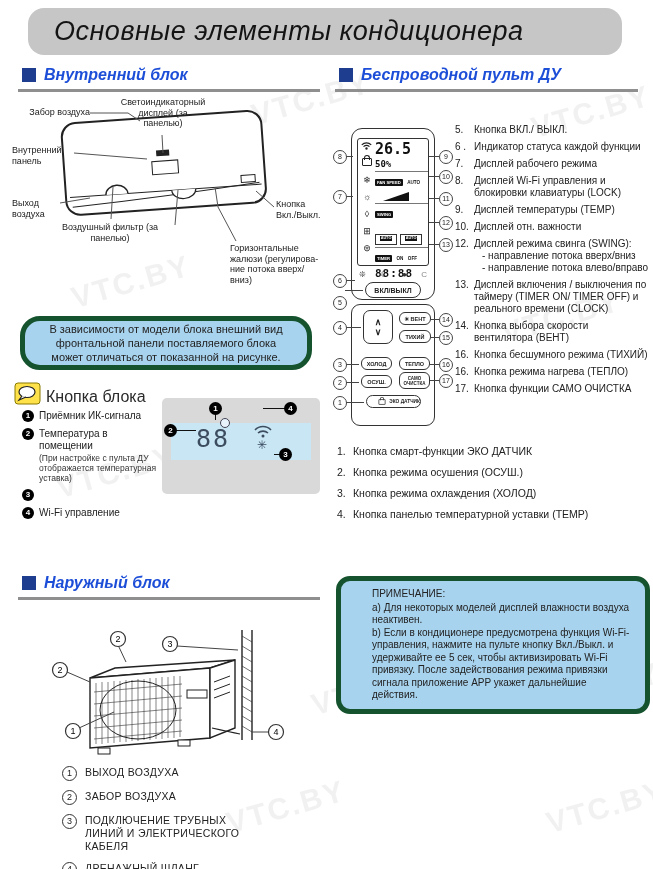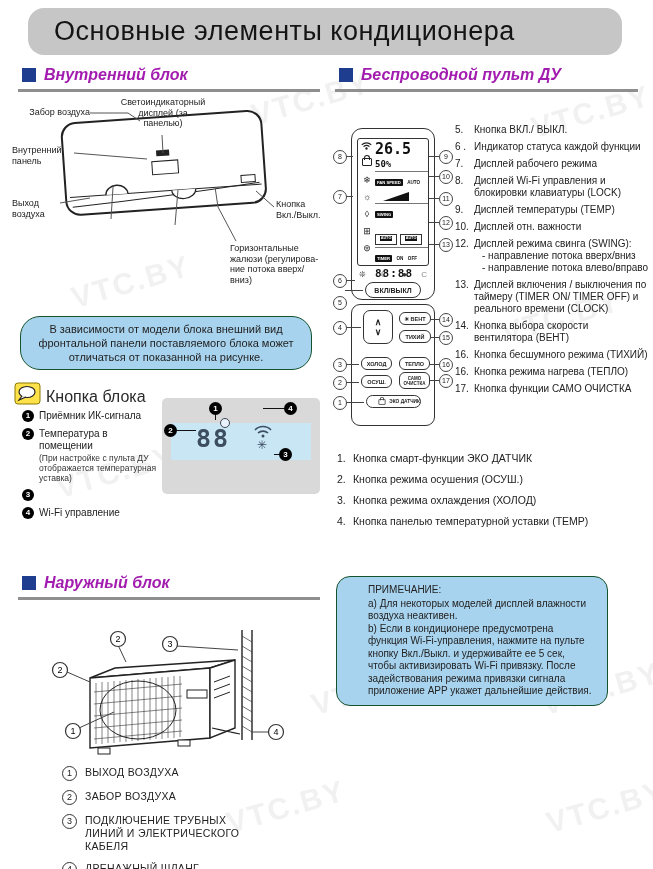--- a/index.html
+++ b/index.html
@@ -3,49 +3,49 @@
 <meta charset="utf-8">
 <style>
   html,body{margin:0;padding:0;}
   .page{position:relative;width:653px;height:869px;background:#ffffff;overflow:hidden;
         font-family:"Liberation Sans",sans-serif;color:#222;}
   .abs{position:absolute;}
   .wm{position:absolute;font-size:30px;font-weight:bold;color:rgba(140,140,140,0.12);
       transform:rotate(-16deg);letter-spacing:2px;pointer-events:none;}
   
   .title-box{position:absolute;left:28px;top:8px;width:594px;height:47px;background:#c6c6c6;
-             border-radius:16px;display:flex;align-items:center;padding-left:26px;box-sizing:border-box;}
+             border-radius:16px;display:flex;align-items:center;padding-left:26px;box-sizing:border-box;font-style:italic;}
   .title-box span{font-size:27px;color:#141414;letter-spacing:0.5px;}
   
   .sec{position:absolute;height:28px;}
   .sec .sq{position:absolute;left:4px;top:2px;width:14px;height:14px;background:#1e3d8f;}
-  .sec .t{position:absolute;left:26px;top:0;font-size:16px;font-weight:bold;font-style:italic;color:#a21caf;white-space:nowrap;}
+  .sec .t{position:absolute;left:26px;top:0;font-size:16px;font-weight:bold;font-style:italic;color:#1d4ed8;white-space:nowrap;}
   .sec .bar{position:absolute;left:0;right:0;top:23px;height:3px;background:#8f8f8f;}
   
   .lbl{position:absolute;font-size:9px;line-height:1.18;color:#222;}
   .c{text-align:center;} .r{text-align:right;}
   
-  .bluebox{position:absolute;background:#a8d3ee;border:1px solid #14532d;box-sizing:border-box;}
+  .bluebox{position:absolute;background:#a8d3ee;border:5px solid #14532d;box-sizing:border-box;}
   .bluebox.round{border-radius:20px;text-align:center;font-size:11px;line-height:1.3;
                  display:flex;align-items:center;justify-content:center;padding:4px 16px;}
   .notebox{border-radius:14px;padding:7px 12px;font-size:10px;line-height:12.5px;}
   .notebox .nb-title{margin-bottom:1px;}
   
   .db-head{position:absolute;left:46px;top:388px;font-size:16px;color:#2a2a2a;}
   .db-list{position:absolute;left:22px;top:410px;width:142px;}
   .db-item{display:flex;margin-bottom:6px;}
   .cob{width:12px;height:12px;background:#000;color:#fff;border-radius:50%;font-size:8px;font-weight:bold;
        line-height:12px;text-align:center;flex:none;margin-right:5px;}
   .db-txt{font-size:10px;line-height:12px;}
   .db-sub{font-size:8.5px;line-height:10px;color:#333;margin-top:1px;}
   
   .disp-g{position:absolute;left:162px;top:398px;width:158px;height:96px;background:#d9d9d9;border-radius:5px;}
   .disp-band{position:absolute;left:9px;top:25px;width:140px;height:37px;background:#c9e6f5;}
   .disp-88{position:absolute;left:34px;top:26px;font-family:"DejaVu Sans Mono",monospace;
-           font-weight:bold;font-size:25px;color:#3d4d60;letter-spacing:2px;}
+           font-weight:normal;font-size:25px;color:#3d4d60;letter-spacing:2px;}
   .ir-dot{position:absolute;left:58px;top:20px;width:8px;height:8px;border:1.5px solid #445;border-radius:50%;background:#e8f3fb;}
   .disp-star{position:absolute;left:95px;top:40px;font-size:12px;color:#3d4d60;}
   .gcall{position:absolute;width:13px;height:13px;background:#000;color:#fff;border-radius:50%;
          font-size:8px;font-weight:bold;line-height:13px;text-align:center;}
   .gline{position:absolute;background:#111;}
   
   .remote{position:absolute;left:333px;top:120px;width:125px;height:320px;}
   .rbody{position:absolute;left:18px;width:84px;background:#fff;border:1.6px solid #333;border-radius:11px;box-sizing:border-box;}
   .rdisp{position:absolute;left:24px;top:18px;width:72px;height:128px;border:1.2px solid #333;border-radius:3px;box-sizing:border-box;}
   .icol{position:absolute;left:2px;top:2px;width:14px;text-align:center;}
@@ -68,21 +68,21 @@
         justify-content:center;text-align:center;font-weight:bold;color:#222;box-sizing:border-box;}
   .co{position:absolute;width:12px;height:12px;border:1px solid #444;border-radius:50%;background:#fff;
       font-size:7px;line-height:12px;text-align:center;color:#222;}
   .ln{position:absolute;height:1px;background:#444;}
   
   .rlist{position:absolute;left:455px;top:124px;width:194px;font-size:10px;line-height:12px;}
   .r-item{margin-bottom:5px;padding-left:19px;}
   .r-item .num{display:inline-block;width:19px;margin-left:-19px;}
   .r-sub{padding-left:8px;}
   .blist{position:absolute;left:337px;top:445px;width:300px;font-size:10.5px;}
-  .b-item{margin-bottom:9px;margin-top:7px;}
+  .b-item{margin-bottom:9px;}
   .b-item .num{display:inline-block;width:16px;}
   
   .olist{position:absolute;left:62px;top:766px;width:250px;}
   .o-item{display:flex;margin-bottom:9px;align-items:flex-start;}
   .coo{width:13px;height:13px;border:1.3px solid #333;border-radius:50%;font-size:9px;line-height:13px;
        text-align:center;flex:none;margin-right:8px;background:#fff;color:#222;}
   .o-txt{font-size:10.5px;line-height:13px;letter-spacing:0.3px;}
   .bubble-ico{position:absolute;left:14px;top:382px;}
   svg{display:block;}
 </style>
@@ -139,20 +139,21 @@
       <line x1="48" y1="108" x2="78" y2="103" stroke="#555" stroke-width="1"></line>
       <line x1="101" y1="92" x2="99" y2="124" stroke="#555" stroke-width="1"></line>
       <line x1="166" y1="95" x2="163" y2="130" stroke="#555" stroke-width="1"></line>
       <polyline points="224,146 206,112 203,92" fill="none" stroke="#555" stroke-width="1"></polyline>
       <polyline points="262,112 244,96" fill="none" stroke="#555" stroke-width="1"></polyline>
     </svg>
     <div class="lbl r" style="left:10px;top:12px;width:68px;">Забор воздуха</div>
     <div class="lbl c" style="left:108px;top:2px;width:86px;">Светоиндикатор­ный дисплей (за панелью)</div>
     <div class="lbl" style="left:0px;top:50px;width:58px;">Внутренний панель</div>
     <div class="lbl" style="left:0px;top:103px;width:44px;">Выход воздуха</div>
+    <div class="lbl c" style="left:44px;top:127px;width:108px;">Воздушный фильтр (за панелью)</div>
     <div class="lbl" style="left:218px;top:148px;width:92px;">Горизонтальные жалюзи (регулирова­ние потока вверх/вниз)</div>
     <div class="lbl" style="left:264px;top:104px;width:48px;">Кнопка Вкл./Выкл.</div>
   </div>
 
   <div class="bluebox round" style="left:20px;top:316px;width:292px;height:54px;">
     <span>В зависимости от модели блока внешний вид фронтальной панели поставляемого блока может отличаться от показанной на рисунке.</span>
   </div>
 
   <div class="bubble-ico">
     <svg width="27" height="23" viewBox="0 0 27 23">
@@ -329,21 +330,21 @@
     <div class="r-item"><span class="num">17.</span><span>Кнопка функции САМО ОЧИСТКА</span></div>
   </div>
 
   <div class="blist">
     <div class="b-item"><span class="num">1.</span><span>Кнопка смарт-функции ЭКО ДАТЧИК</span></div>
     <div class="b-item"><span class="num">2.</span><span>Кнопка режима осушения (ОСУШ.)</span></div>
     <div class="b-item"><span class="num">3.</span><span>Кнопка режима охлаждения (ХОЛОД)</span></div>
     <div class="b-item"><span class="num">4.</span><span>Кнопка панелью температурной уставки (TEMP)</span></div>
   </div>
 
-  <div class="bluebox notebox" style="left:336px;top:576px;width:272px;padding-left:31px;">
+  <div class="bluebox notebox" style="left:336px;top:576px;width:314px;padding-left:31px;">
     <div class="nb-title">ПРИМЕЧАНИЕ:</div>
     <div>a) Для некоторых моделей дисплей влажности воздуха неактивен.</div>
     <div>b) Если в кондиционере предусмотрена функция Wi-Fi-управления, нажмите на пульте кнопку Вкл./Выкл. и удерживайте ее 5 сек, чтобы активизировать Wi-Fi привязку. После задействования режима привязки сигнала приложение APP укажет дальнейшие действия.</div>
   </div>
 
   <div class="abs" style="left:30px;top:620px;width:280px;height:145px;">
     <svg width="280" height="145" viewBox="0 0 280 145">
       <polygon points="60,58 85,48 205,40 180,48" fill="#fff" stroke="#222" stroke-width="1.4"></polygon>
       <polygon points="60,58 180,48 180,118 60,128" fill="#fff" stroke="#222" stroke-width="1.4"></polygon>
       <polygon points="180,48 205,40 205,108 180,118" fill="#fff" stroke="#222" stroke-width="1.4"></polygon>

